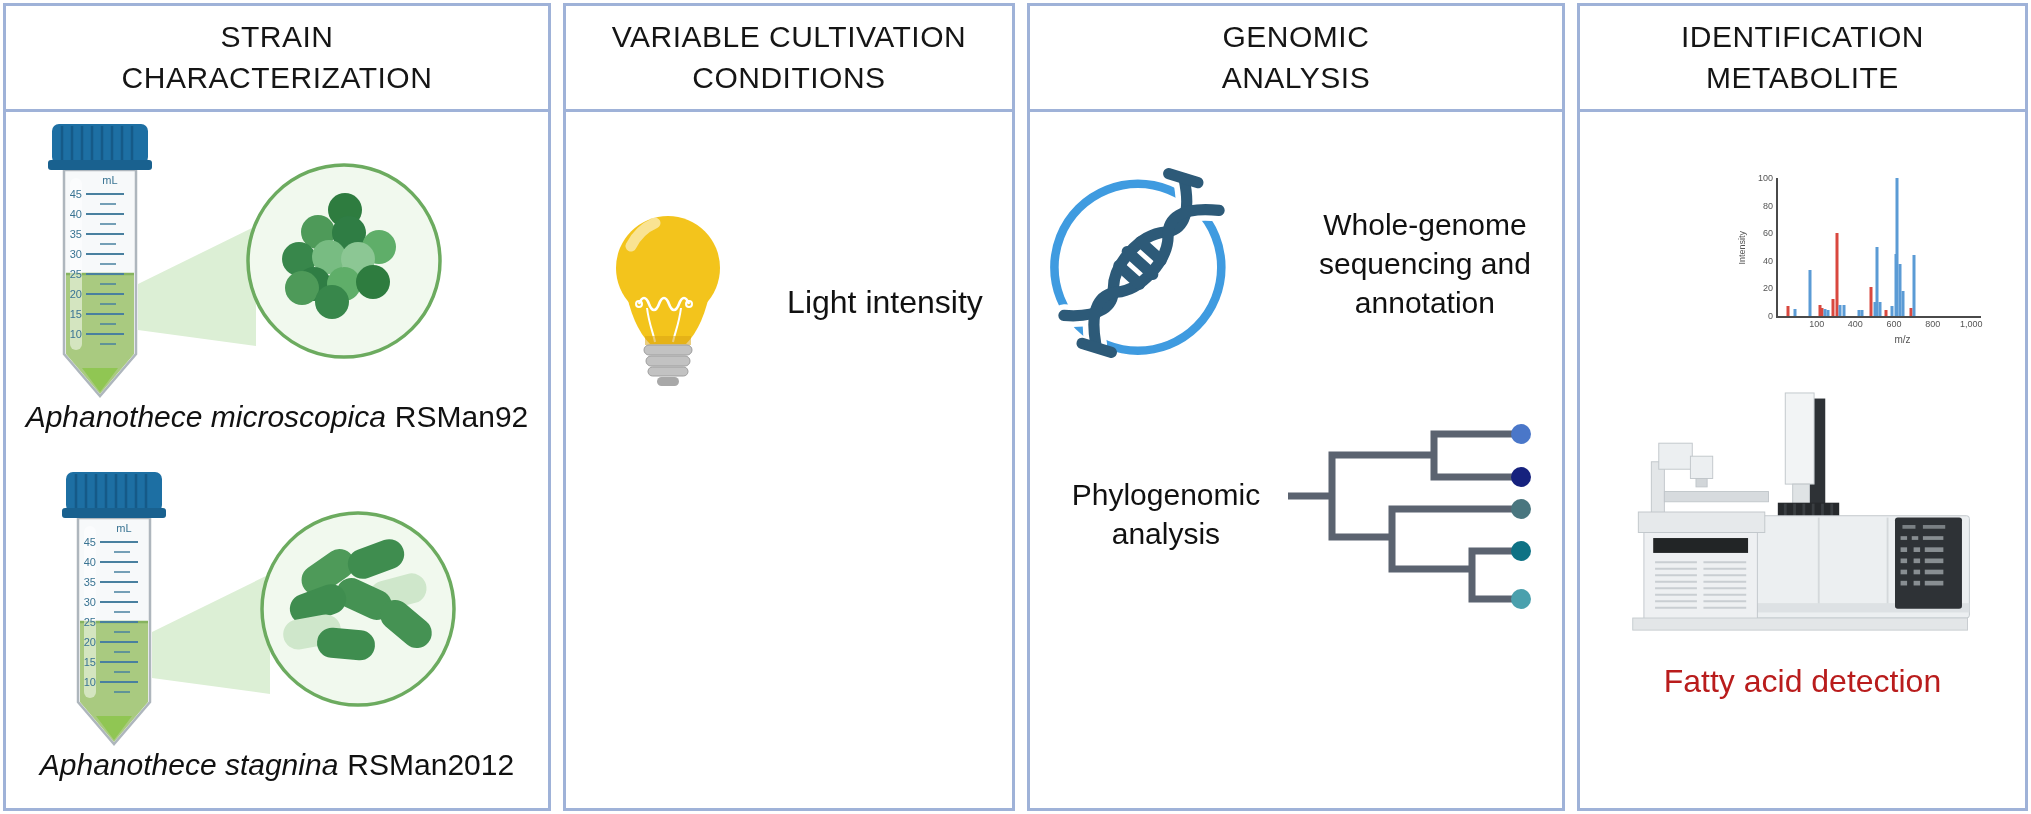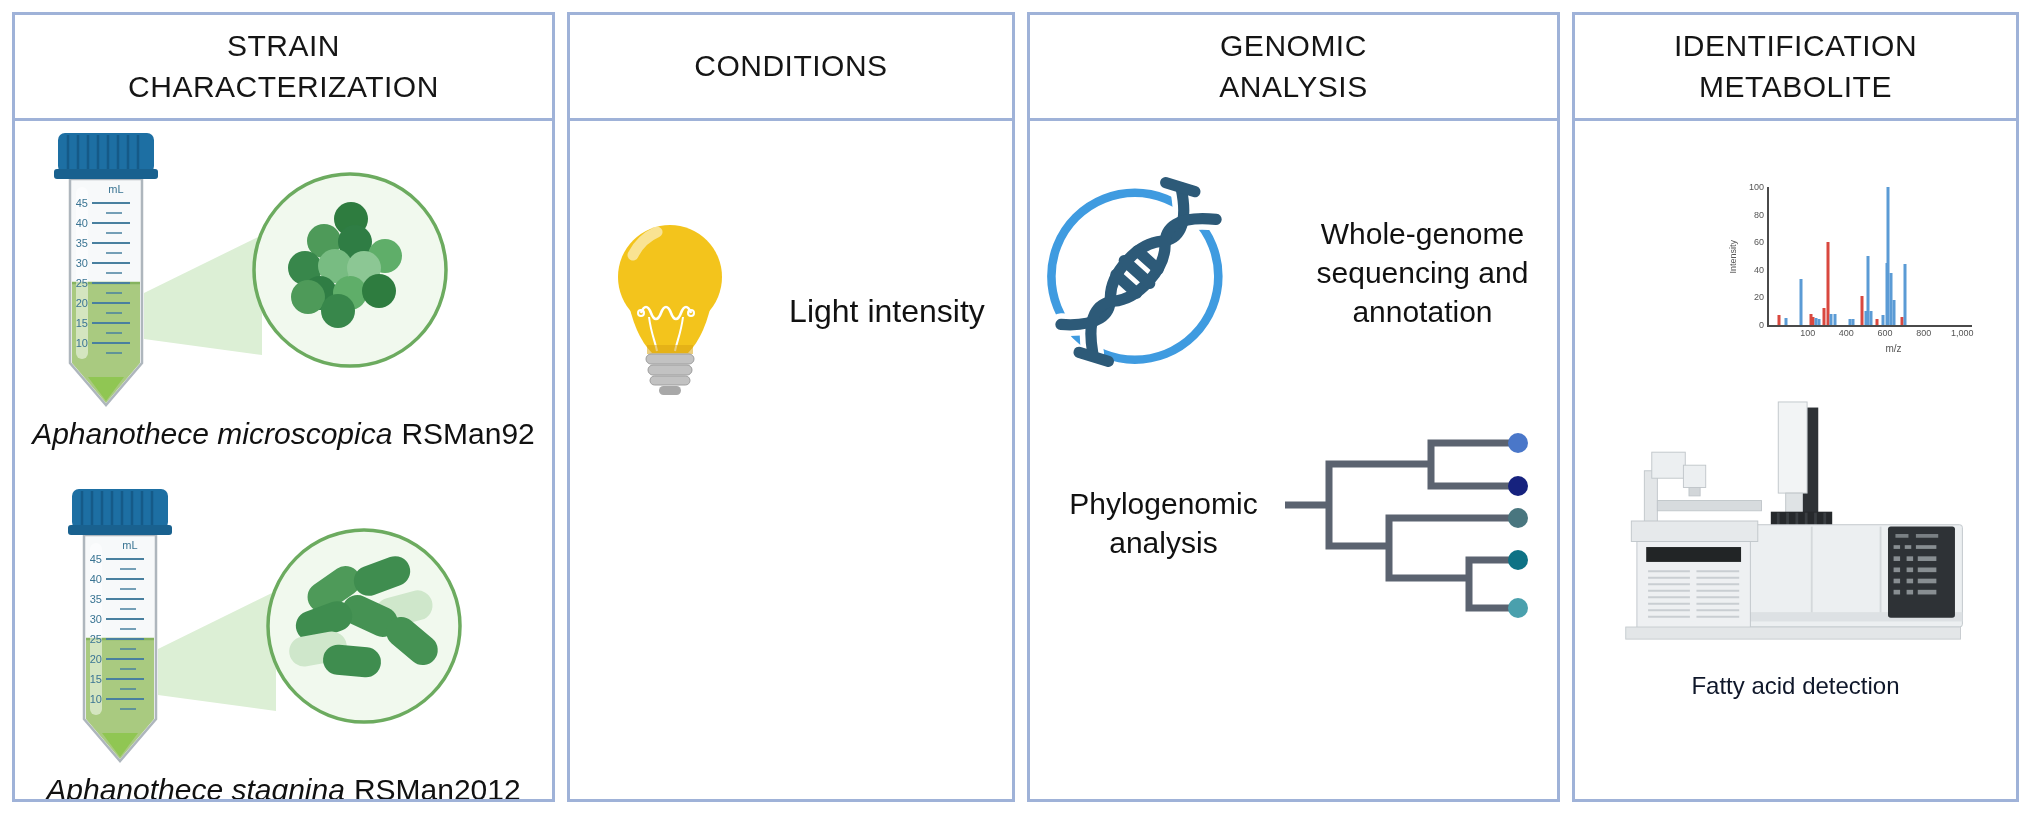--- a/index.html
+++ b/index.html
@@ -1,30 +1,30 @@
 <!DOCTYPE html>
 <html><head>
 <meta charset="utf-8">
 <style>
   * { margin:0; padding:0; box-sizing:border-box; }
   body { background:#ffffff; font-family:"Liberation Sans", sans-serif; color:#161616; }
-  .figure { width:2031px; height:814px; padding:12px; display:flex; gap:12px; background:#fff; }
+  .figure { width:2031px; height:814px; padding:3px; display:flex; gap:12px; background:#fff; }
   .panel { border:3px solid #9fb2d8; background:#fff; display:flex; flex-direction:column; }
   .p1 { flex:543 0 0; } .p2 { flex:447 0 0; } .p3 { flex:533 0 0; } .p4 { flex:446 0 0; }
   .panel-header { height:106px; border-bottom:3px solid #9fb2d8; display:flex; flex-direction:column;
                   justify-content:center; align-items:center; font-size:30px; line-height:1.35;
                   letter-spacing:.5px; color:#151515; text-align:center; }
   .panel-body { flex:1; position:relative; display:flex; flex-direction:column; align-items:center; overflow:hidden; }
 
   
   .strain-block { display:flex; flex-direction:column; }
   .strain-block.first { margin-top:4px; }
   .strain-block.second { margin-top:30px; }
   .strain-art { width:440px; height:282px; display:block; }
-  .strain-caption { font-size:30px; color:#111; margin-top:10px; white-space:nowrap; }
+  .strain-caption { font-size:30px; color:#111; margin-top:2px; white-space:nowrap; }
   .strain-caption em { font-style:italic; margin-right:9px; }
   .tube-num { font-size:11px; fill:#3a7493; }
   .tube-unit { font-size:11px; fill:#3a7493; }
 
   
   .cond-row { display:flex; align-items:center; justify-content:center; gap:42px; }
   .row-temp { margin-top:66px; }
   .row-light { margin-top:96px; }
   .cond-label { font-size:32px; color:#111; }
 
@@ -43,21 +43,21 @@
   .spec-plot { position:relative; width:205px; height:140px; margin-left:26px;
                border-left:2.5px solid #4a4a4a; border-bottom:2.5px solid #4a4a4a; }
   .spec-plot .sy { position:absolute; right:100%; margin-right:5px; transform:translateY(50%);
                    font-size:9px; color:#555; line-height:1; }
   .spec-plot .sx { position:absolute; top:100%; margin-top:4px; transform:translateX(-50%);
                    font-size:9px; color:#555; line-height:1; }
   .spec-plot .bar { position:absolute; bottom:0; width:3px; transform:translateX(-50%); display:block; }
   .spec-xlabel { width:205px; margin-left:63px; text-align:center; font-size:10px; color:#555; margin-top:16px; }
 
   .instrument { margin-top:22px; }
-  .fatty-caption { font-size:24px; color:#0f172a; margin-top:6px; }
+  .fatty-caption { font-size:32px; color:#b91c1c; margin-top:6px; }
 </style>
 </head>
 <body>
 
 <div class="figure">
 
   <section class="panel p1">
     <header class="panel-header">
       <div>STRAIN</div>
       <div>CHARACTERIZATION</div>
@@ -200,20 +200,21 @@
         <p class="strain-caption">
           <em>Aphanothece stagnina</em><span>RSMan2012</span>
         </p>
       </div>
 
     </div>
   </section>
 
   <section class="panel p2">
     <header class="panel-header">
+      <div>VARIABLE CULTIVATION</div>
       <div>CONDITIONS</div>
     </header>
     <div class="panel-body">
 
 
       <div class="cond-row row-light">
         <svg width="150" height="188" viewBox="0 0 150 188">
           <circle cx="73" cy="60" r="52" fill="#f3c41c"></circle>
           <path d="M30,78 Q37,118 55,136 L91,136 Q109,118 116,78 Z" fill="#f3c41c"></path>
           <path d="M36,38 Q44,22 60,15" stroke="#f9e9a8" stroke-width="11" stroke-linecap="round" fill="none" opacity="0.85"></path>

